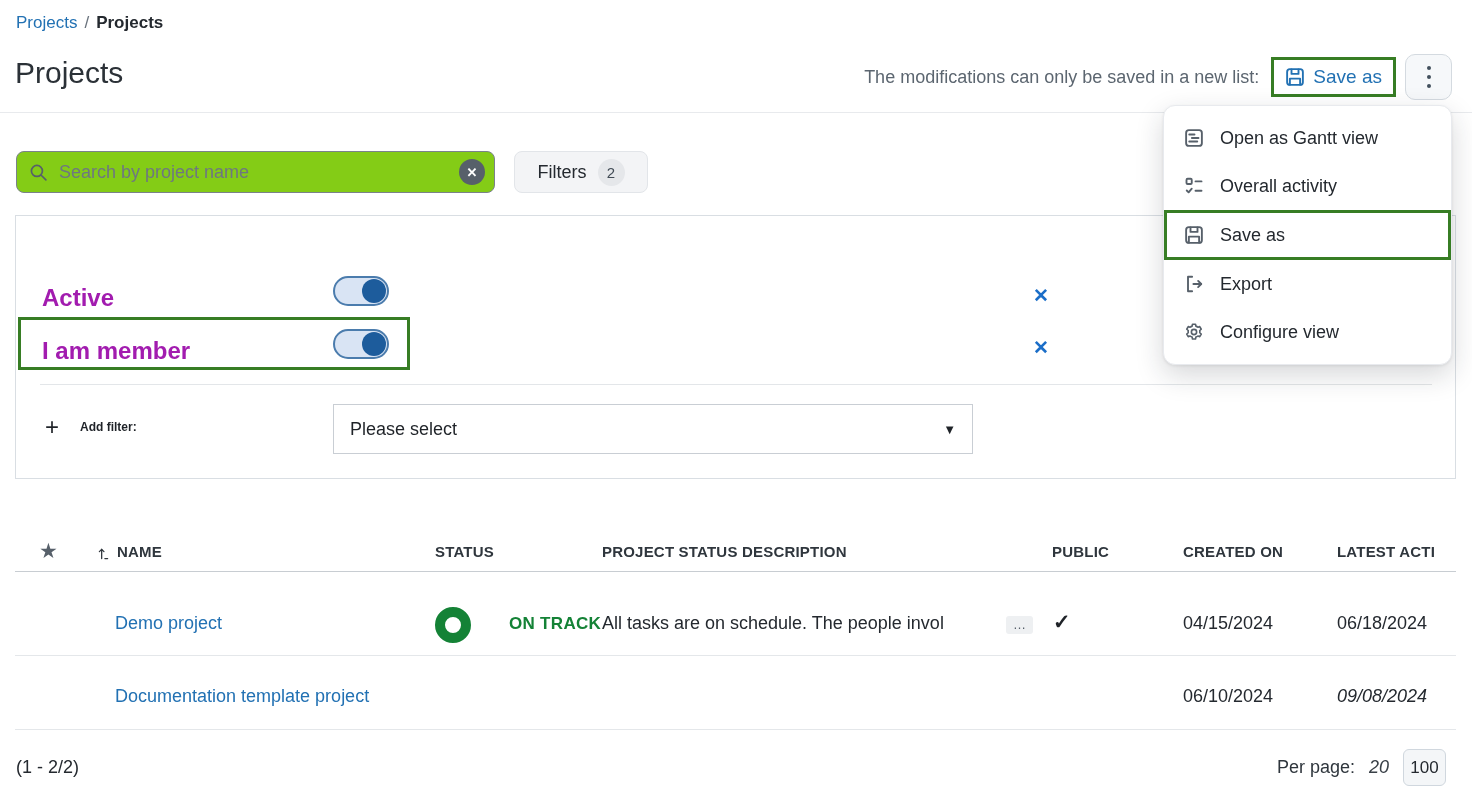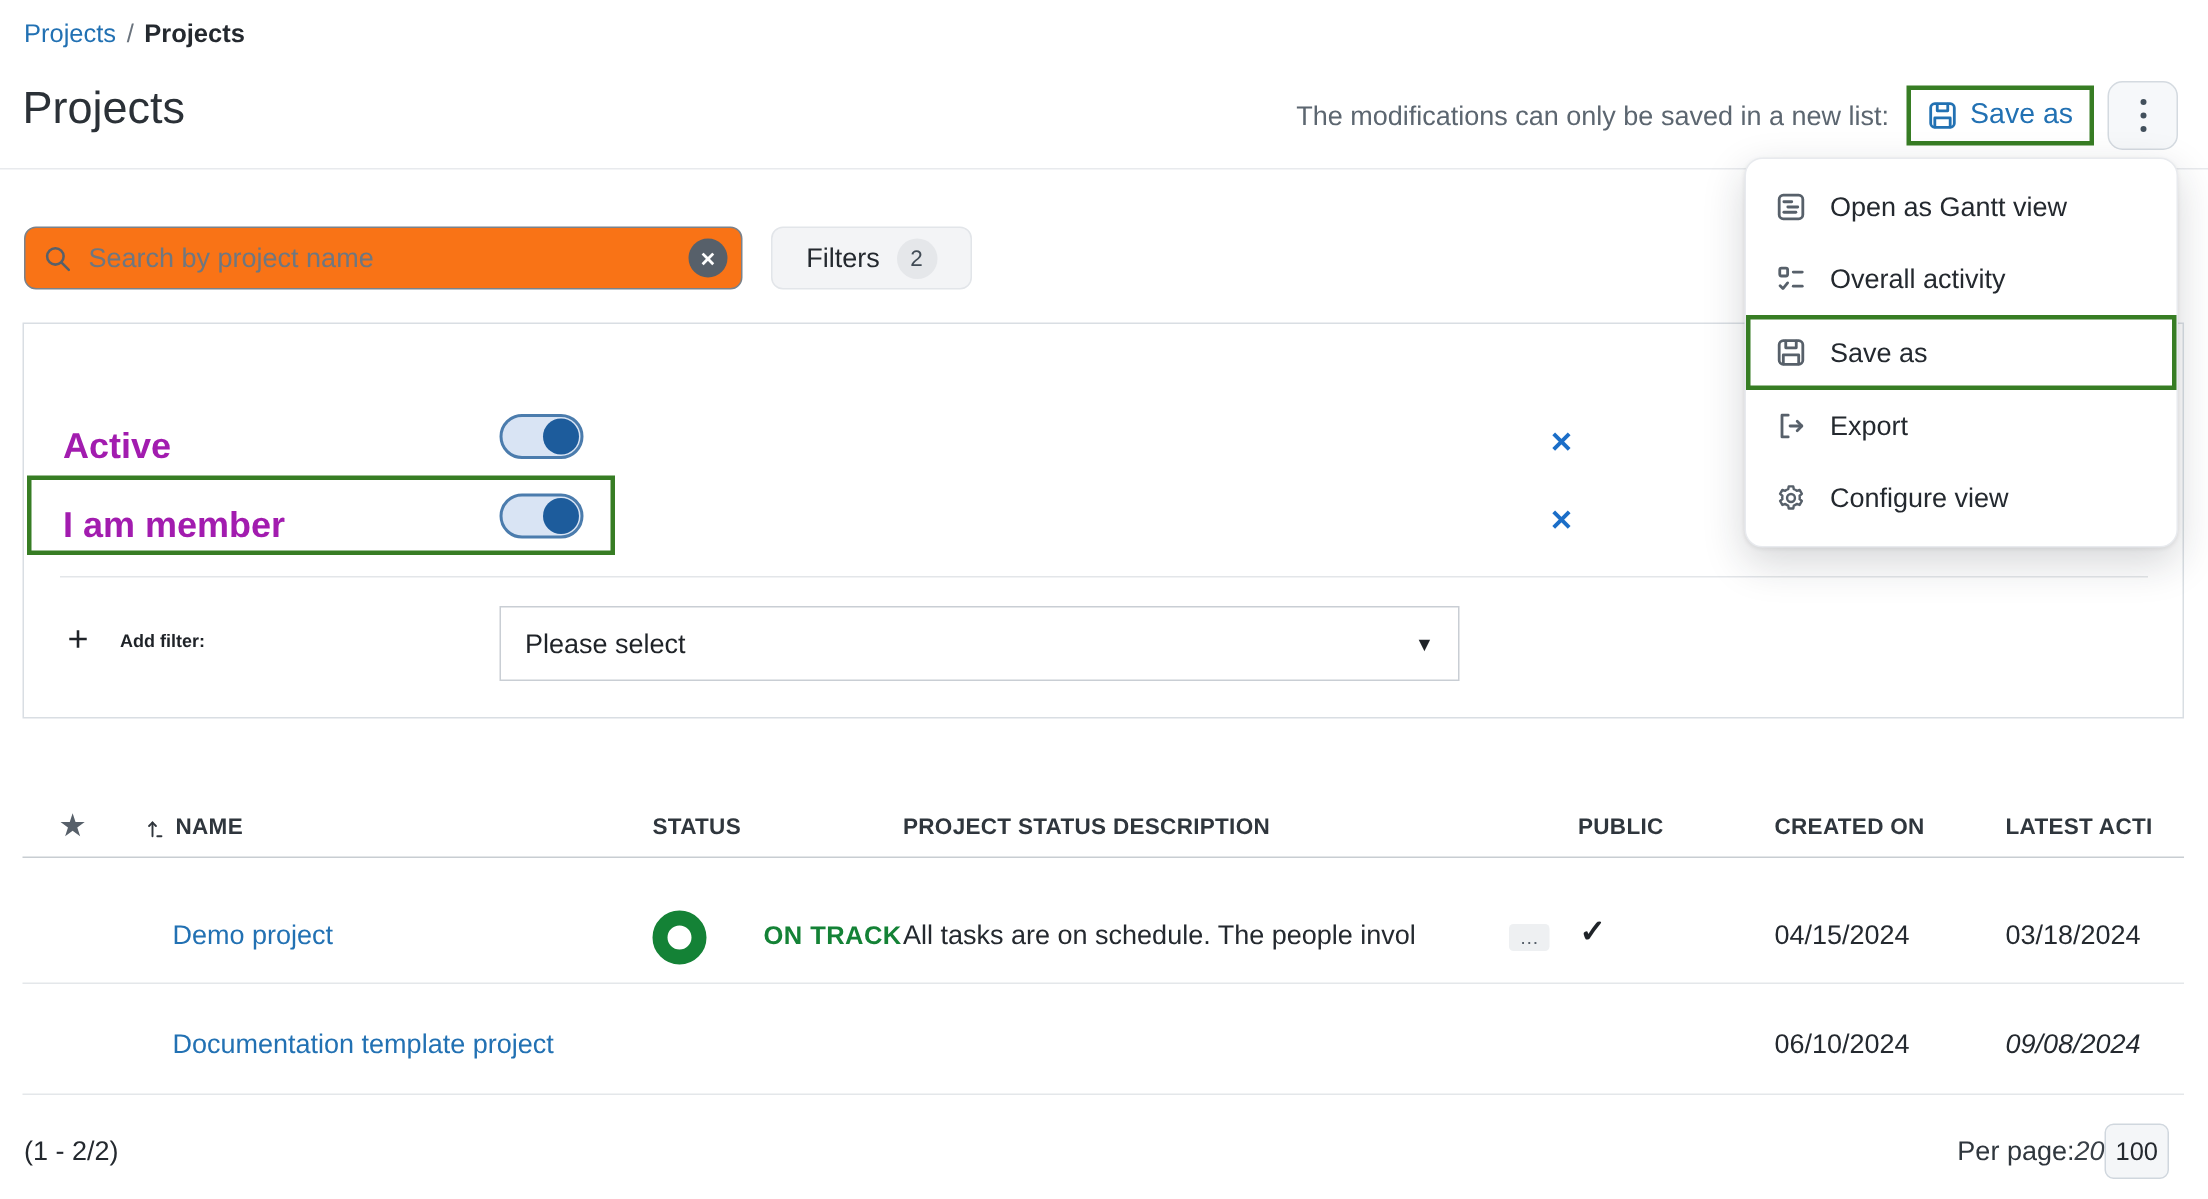--- a/index.html
+++ b/index.html
@@ -24,21 +24,21 @@
   .save-as-btn svg { display:block; }
   .kebab-btn {
     width:45px; height:44px; border:1px solid #d4dae0; border-radius:10px; background:#f6f8fa;
     display:flex; flex-direction:column; align-items:center; justify-content:center; gap:5px; cursor:pointer;
   }
   .kebab-btn .dot { width:4px; height:4px; border-radius:50%; background:#42505c; }
   .header-divider { position:absolute; top:112px; left:0; width:1472px; height:1px; background:#e8eaed; }
   
   .search-box {
     position:absolute; left:16px; top:151px; width:479px; height:42px; box-sizing:border-box;
-    border:1px solid #7a828b; border-radius:8px; background:#f97316;
+    border:1px solid #7a828b; border-radius:8px; background:#84cc16;
     display:flex; align-items:center; gap:9px; padding:0 9px 0 12px;
   }
   .search-box input {
     border:none; outline:none; flex:1; font-size:18px; font-family:inherit; color:#24292f; background:transparent;
   }
   .search-box input::placeholder { color:#6e7781; }
   .clear-btn {
     width:26px; height:26px; border-radius:50%; background:#57606a; color:#fff; border:none;
     font-size:13px; font-weight:700; display:flex; align-items:center; justify-content:center; cursor:pointer;
     line-height:1; font-family:inherit;
@@ -75,21 +75,21 @@
   .hline { position:absolute; left:15px; width:1441px; height:1px; }
   .cell { position:absolute; font-size:18px; white-space:nowrap; }
   .proj-link { color:#2271b3; text-decoration:none; cursor:pointer; }
   .status-donut { position:absolute; left:435px; width:36px; height:36px; box-sizing:border-box; border:10px solid #148236; border-radius:50%; background:#fff; }
   .status-label { position:absolute; left:509px; font-size:17px; font-weight:700; color:#148236; letter-spacing:.3px; }
   .desc-cell { position:absolute; left:602px; width:396px; overflow:hidden; font-size:18px; white-space:nowrap; color:#24292f; }
   .more-chip { position:absolute; left:1006px; width:27px; height:18px; background:#eef0f2; border:none; border-radius:3px; color:#57606a; font-size:13px; line-height:16px; text-align:center; cursor:pointer; padding:0; font-family:inherit; }
   .public-check { position:absolute; left:1053px; font-size:21px; font-weight:700; color:#1f2328; line-height:1; }
   
   .range-text { position:absolute; left:16px; top:757px; font-size:18px; color:#24292f; }
-  .per-page { position:absolute; right:26px; top:749px; display:flex; align-items:center; }
+  .per-page { position:absolute; right:26px; top:749px; display:flex; align-items:center; gap:14px; }
   .per-page .label { font-size:18px; color:#2f363d; }
   .per-page .current { font-size:18px; font-style:italic; color:#3a4148; }
   .per-page .option-box {
     width:43px; height:37px; box-sizing:border-box; background:#f4f6f8; border:1px solid #d0d7de; border-radius:6px;
     display:flex; align-items:center; justify-content:center; font-size:17px; color:#24292f; cursor:pointer; font-family:inherit;
   }
   
   .more-menu {
     position:absolute; left:1163px; top:105px; width:289px; box-sizing:border-box; z-index:10;
     background:#fff; border:1px solid #e8eaee; border-radius:12px; padding:8px 0;
@@ -196,21 +196,21 @@
   <div class="hline" style="top:571px; background:#c8cdd2;"></div>
 
   <div>
     <a class="cell proj-link" style="left:115px; top:613px;">Demo project</a>
     <span class="status-donut" style="top:607px;"></span>
     <span class="status-label" style="top:614px;">ON TRACK</span>
     <span class="desc-cell" style="top:613px;">All tasks are on schedule. The people invol</span>
     <button class="more-chip" style="top:616px;">…</button>
     <span class="public-check" style="top:611px;">✓</span>
     <span class="cell" style="left:1183px; top:613px;">04/15/2024</span>
-    <span class="cell" style="left:1337px; top:613px;">03/18/2024</span>
+    <span class="cell" style="left:1337px; top:613px;">06/18/2024</span>
   </div>
   <div class="hline" style="top:655px; background:#e4e7ea;"></div>
 
   <div>
     <a class="cell proj-link" style="left:115px; top:686px;">Documentation template project</a>
     <span class="cell" style="left:1183px; top:686px;">06/10/2024</span>
     <span class="cell" style="left:1337px; top:686px;font-style:italic;">09/08/2024</span>
   </div>
   <div class="hline" style="top:729px; background:#e4e7ea;"></div>
 

